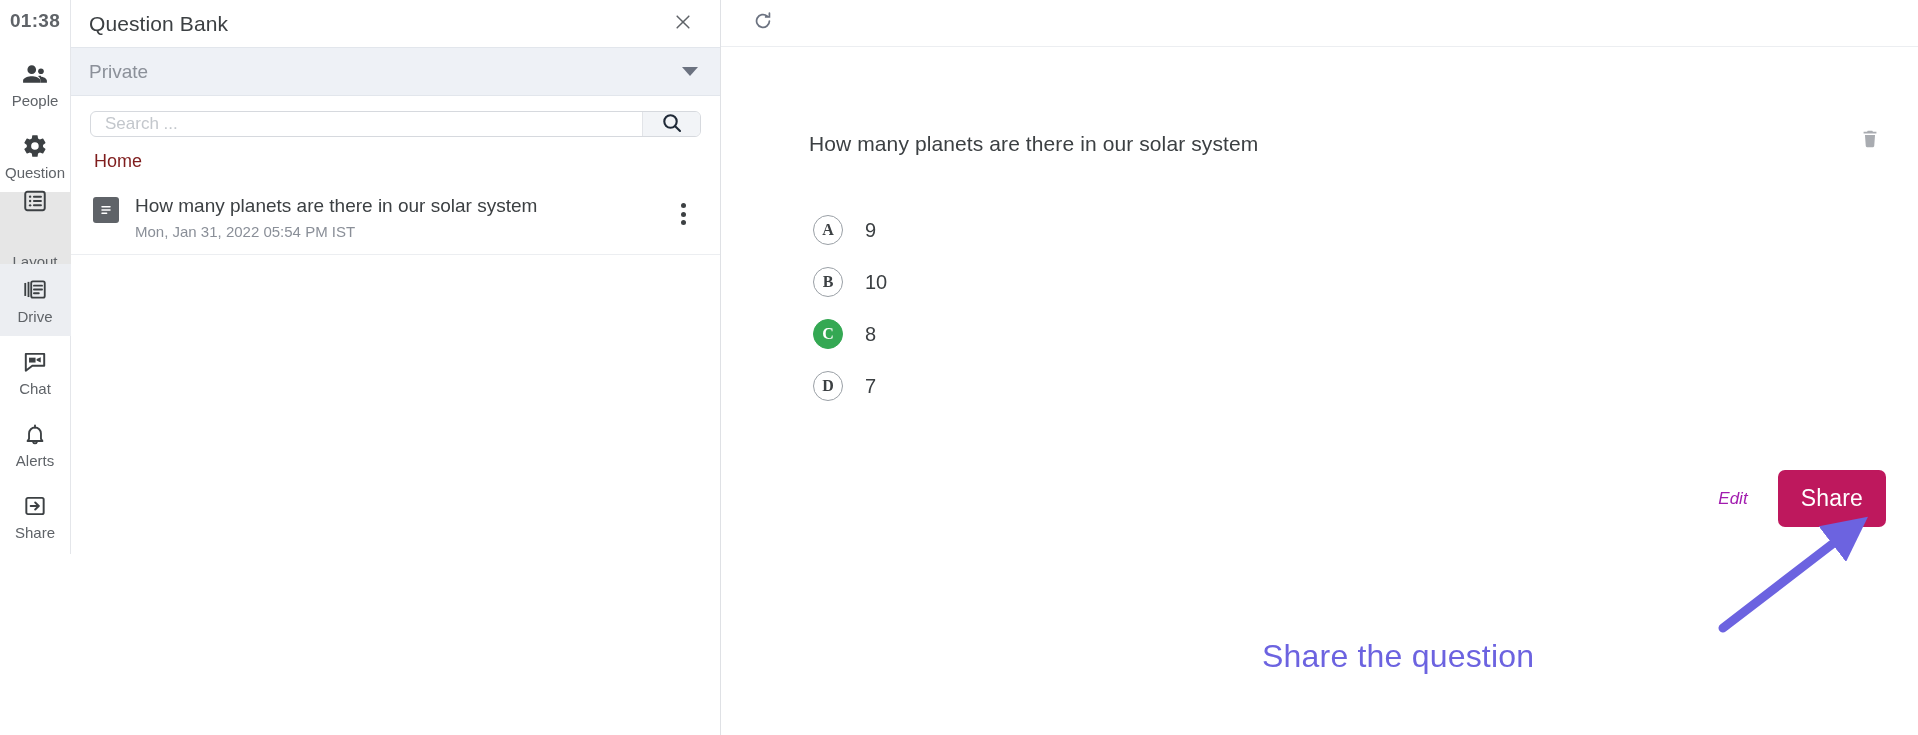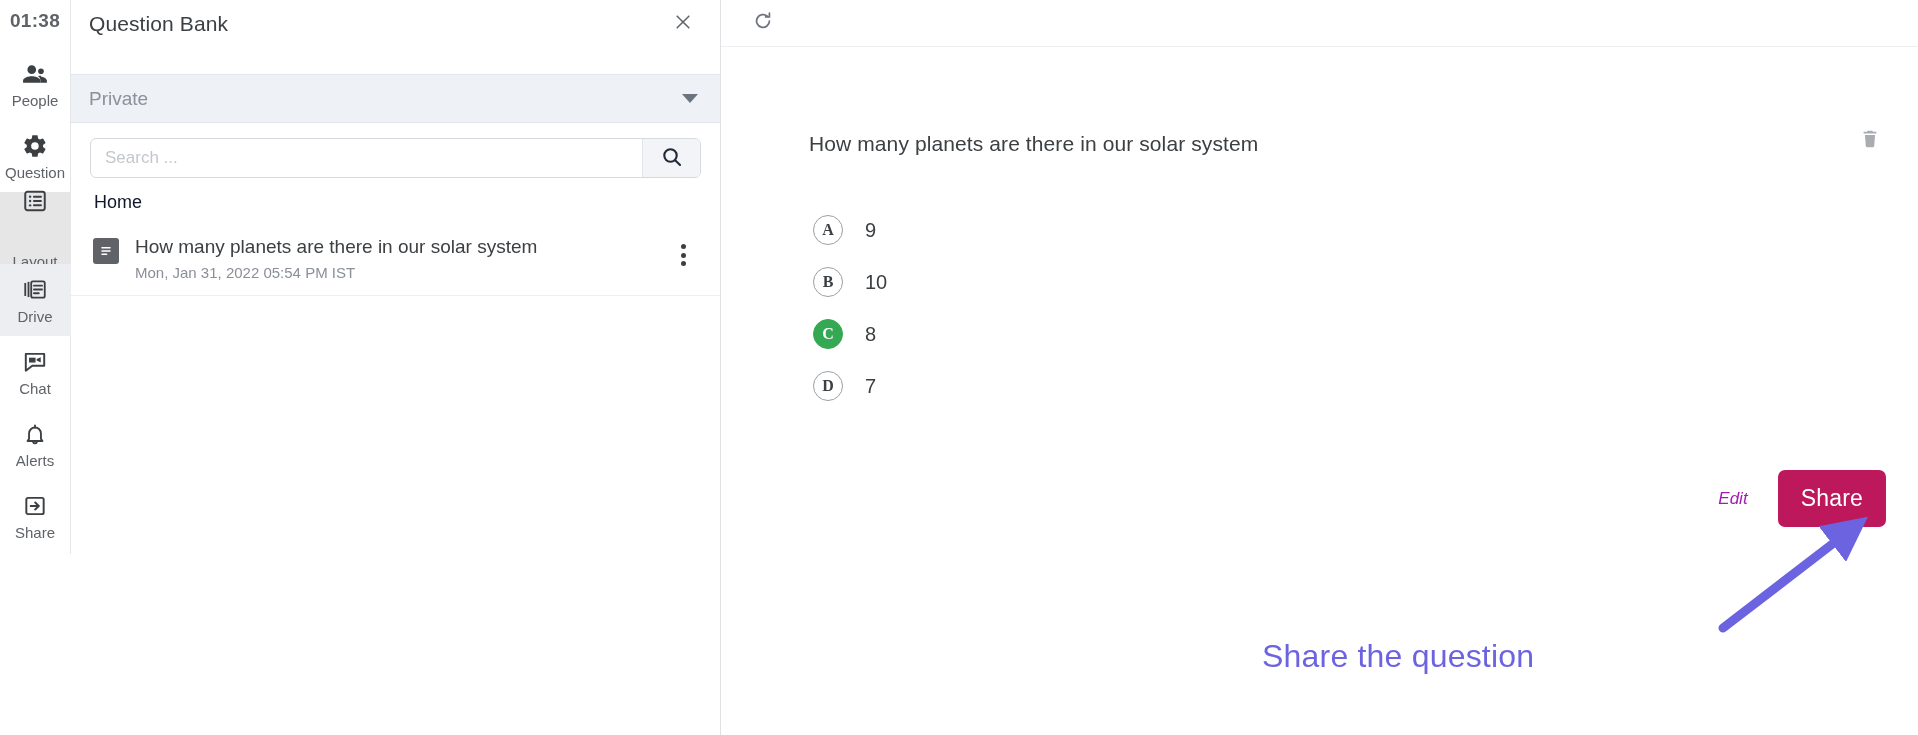--- a/index.html
+++ b/index.html
@@ -113,42 +113,41 @@
     min-height: 49px;
     background: #eef1f6;
     border-top: 1px solid #e2e6ec;
     border-bottom: 1px solid #e2e6ec;
     display: flex;
     align-items: center;
     justify-content: space-between;
     padding: 0 22px 0 18px;
     box-sizing: border-box;
     cursor: pointer;
-    margin-top: 27px;
   }
   .scope-label {
     font-size: 19px;
     color: #8b9099;
     font-weight: 400;
   }
   .caret {
     width: 0; height: 0;
     border-left: 8px solid transparent;
     border-right: 8px solid transparent;
     border-top: 9px solid #6b7280;
   }
   .search-row {
     padding: 15px 19px 0 19px;
     display: flex;
     align-items: center;
   }
   .search-wrap {
     display: flex;
     width: 100%;
-    height: 40px;
+    height: 26px;
     border: 1px solid #d6d9de;
     border-radius: 6px;
     overflow: hidden;
     box-sizing: border-box;
     background: #fff;
   }
   .search-input {
     flex: 1;
     border: none;
     outline: none;
@@ -165,21 +164,21 @@
     border: none;
     border-left: 1px solid #e2e4e8;
     display: flex;
     align-items: center;
     justify-content: center;
     cursor: pointer;
     color: #1f2937;
   }
   .breadcrumb {
     font-size: 18px;
-    color: #0f172a;
+    color: #7f1d1d;
     padding: 14px 0 10px 23px;
   }
   .q-list { display: flex; flex-direction: column; }
   .q-item {
     display: flex;
     align-items: flex-start;
     padding: 12px 22px 14px 22px;
     border-bottom: 1px solid #eceef1;
     cursor: pointer;
     box-sizing: border-box;

